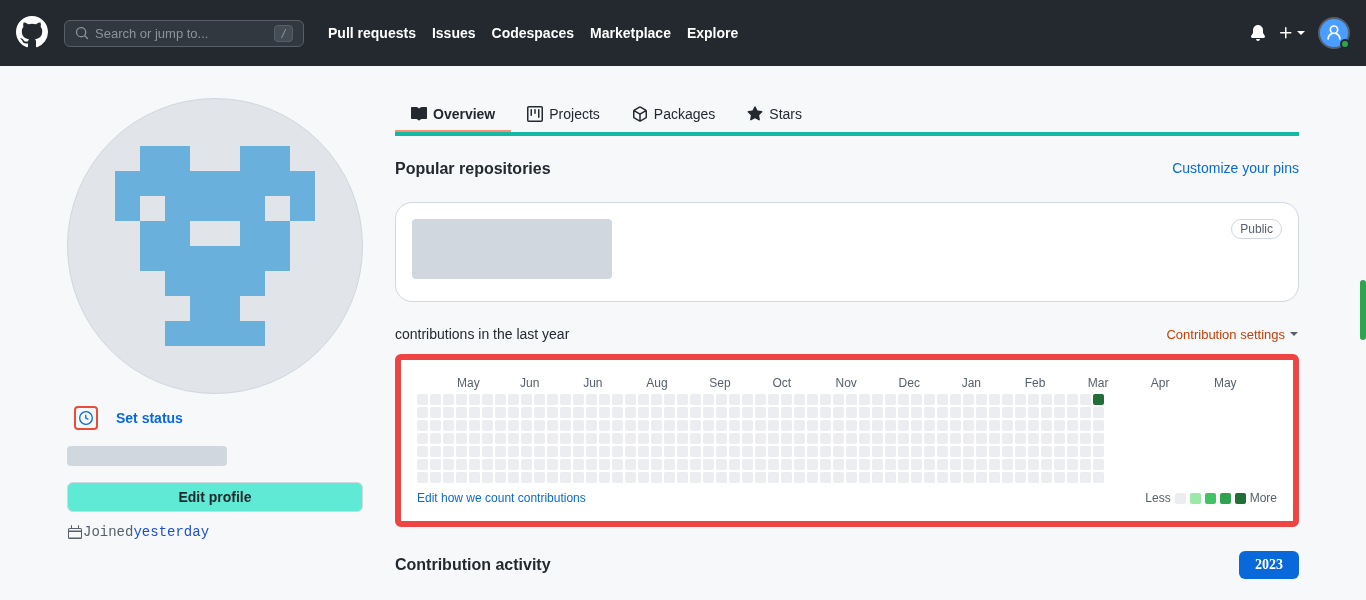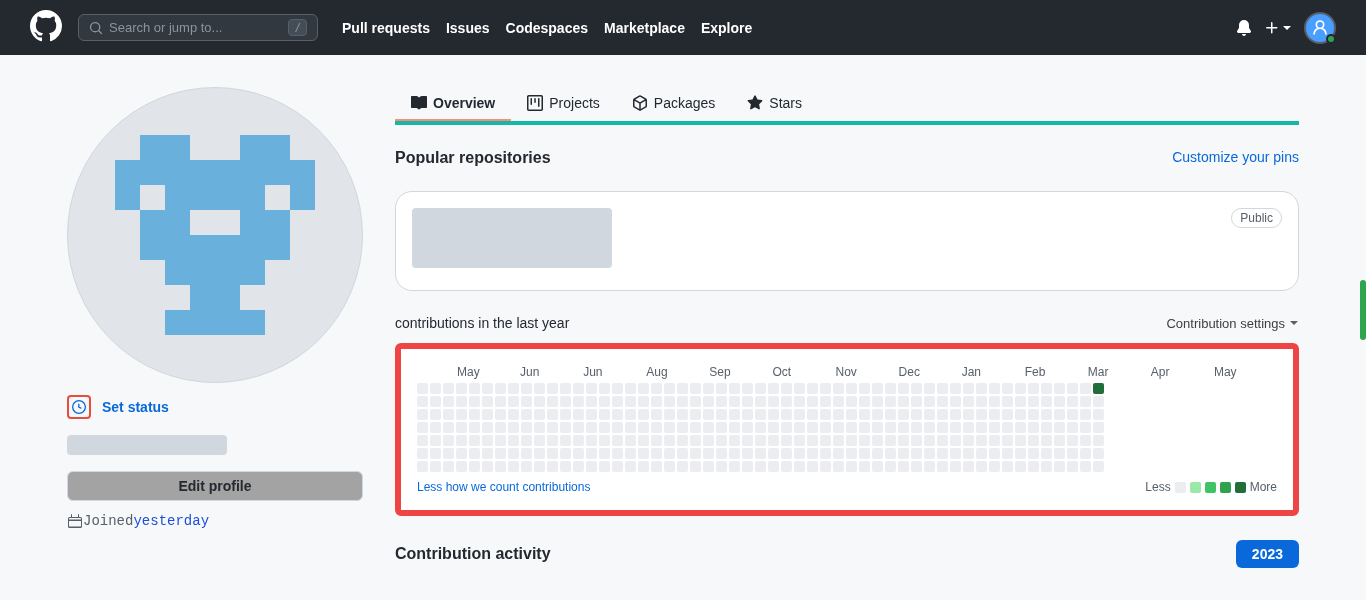--- a/index.html
+++ b/index.html
@@ -1,24 +1,24 @@
 <!DOCTYPE html>
 <html><head>
   <meta charset="utf-8">
   <style>
     * { box-sizing: border-box; margin: 0; padding: 0; }
     body { font-family: -apple-system, BlinkMacSystemFont, "Segoe UI", Helvetica, Arial, sans-serif; font-size: 14px; background: #f6f8fa; color: #24292f; }
 
     
     .navbar {
       background: #24292f;
-      height: 55px;
+      height: 66px;
       display: flex;
       align-items: center;
-      padding: 0 30px;
+      padding: 0 16px;
       gap: 16px;
       position: relative;
       z-index: 10;
     }
     .navbar-logo { color: white; flex-shrink: 0; }
     .navbar-search {
       display: flex;
       align-items: center;
       background: #32383f;
       border: 1px solid #57606a;
@@ -99,21 +99,22 @@
       grid-template-rows: repeat(8, 25px);
     }
     .p { width: 25px; height: 25px; }
     .p-b { background: #6ab0dc; }
     .p-w { background: #e1e4e8; }
 
     .status-section {
       margin-top: 12px;
       display: flex;
       align-items: center;
-      gap: 11px;
+      gap: 18px;
+      margin-left: 7px;
     }
     .status-icon-wrapper {
       width: 24px; height: 24px;
       border: 2px solid #e74c3c;
       border-radius: 4px;
       display: flex; align-items: center; justify-content: center;
       cursor: pointer;
       flex-shrink: 0;
     }
     .set-status-link {
@@ -128,21 +129,21 @@
       height: 20px;
       background: #d0d7de;
       border-radius: 4px;
       width: 160px;
     }
     .edit-profile-btn {
       display: block;
       width: 100%;
       margin-top: 16px;
       padding: 6px 24px;
-      background: #a3a3a3;
+      background: #5eead4;
       border: 1px solid #d0d7de;
       border-radius: 6px;
       font-size: 14px;
       font-weight: 600;
       cursor: pointer;
       text-align: center;
       color: #24292f;
     }
     .joined-info {
       margin-top: 12px;
@@ -231,21 +232,21 @@
     
     .contributions-header {
       display: flex;
       align-items: center;
       justify-content: space-between;
       margin-top: 24px;
       margin-bottom: 12px;
     }
     .contribution-settings-btn {
       display: flex; align-items: center; gap: 4px;
-      color: #404040; font-size: 13px; cursor: pointer; background: none; border: none;
+      color: #c2410c; font-size: 13px; cursor: pointer; background: none; border: none;
     }
 
     
     .contrib-graph-container {
       border: 6px solid #ef4444;
       border-radius: 6px;
       background: white;
       padding: 16px;
     }
     .contrib-months {
@@ -327,20 +328,21 @@
     .activity-title { font-size: 16px; font-weight: 600; }
     .year-btn {
       background: #0969da;
       color: white;
       border: none;
       border-radius: 6px;
       padding: 6px 16px;
       font-size: 14px;
       font-weight: 600;
       cursor: pointer;
+      font-family: Liberation Serif, serif;
     }
 
     
     .scrollbar-indicator {
       position: fixed;
       right: 0;
       top: 280px;
       width: 6px;
       height: 60px;
       background: #2ea44f;
@@ -1043,21 +1045,21 @@
               <div class="contrib-cell"></div>
               <div class="contrib-cell"></div>
               <div class="contrib-cell"></div>
               <div class="contrib-cell"></div>
               <div class="contrib-cell"></div>
             </div>
           </div>
       </div>
 
       <div class="contrib-footer">
-        <a style="color:#0969da; text-decoration:none; font-size:12px;">Less how we count contributions</a>
+        <a style="color:#0969da; text-decoration:none; font-size:12px;">Edit how we count contributions</a>
         <div class="contrib-legend">
           <span>Less</span>
           <div class="legend-cell"></div>
           <div class="legend-cell l1"></div>
           <div class="legend-cell l2"></div>
           <div class="legend-cell l3"></div>
           <div class="legend-cell l4"></div>
           <span>More</span>
         </div>
       </div>

